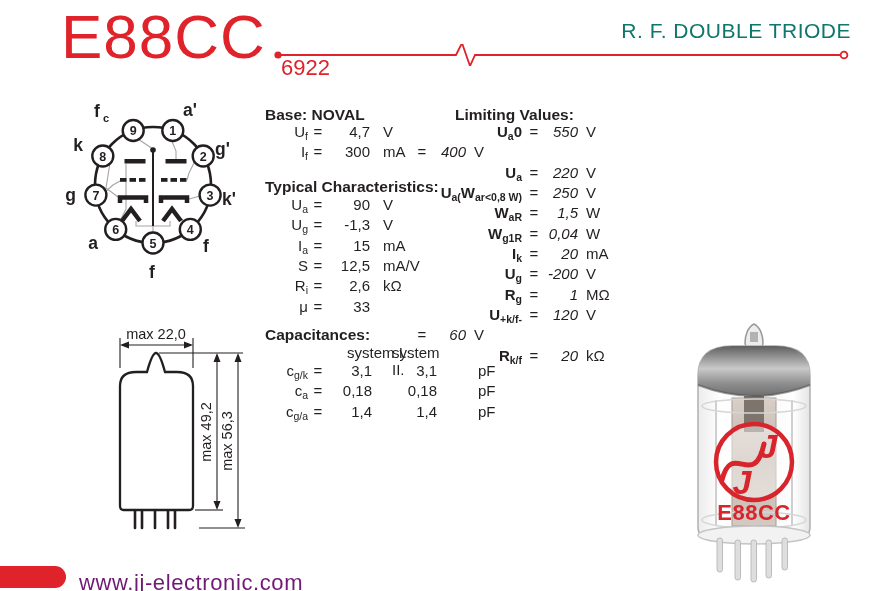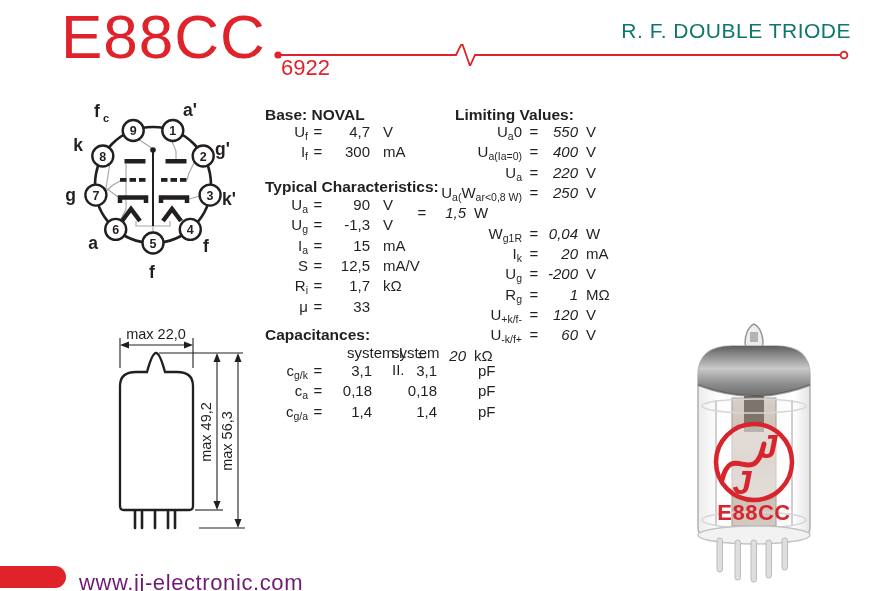--- a/index.html
+++ b/index.html
@@ -26,21 +26,21 @@
   .headerline { position:absolute; left:274px; top:44px; }
   
   .heading { position:absolute; font-size:15.5px; font-weight:bold; }
   .rows { position:absolute; }
   .trow { display:flex; align-items:baseline; height:20.35px; font-size:15px; white-space:pre; }
   .sym  { text-align:right; }
   .mid .sym { width:43px; }
   .mid .eq  { width:20px; text-align:center; }
   .mid .val { width:42px; text-align:right; }
   .mid .unit{ margin-left:13px; text-align:left; }
-  .lim .sym { width:112px; }
+  .lim .sym { width:112px;font-weight:bold; }
   .lim .eq  { width:24px; text-align:center; }
   .lim .val { width:32px; text-align:right;font-style:italic; }
   .lim .unit{ margin-left:8px; text-align:left; }
   .cap .sym { width:43px; }
   .cap .eq  { width:20px; text-align:center; }
   .cap .v1  { width:44px; text-align:right; }
   .cap .v2  { width:65px; text-align:right; }
   .cap .unit{ margin-left:41px; text-align:left; }
   .sb { font-size:10.5px; vertical-align:-3px; }
   .syshead { position:absolute; font-size:15px; }
@@ -210,21 +210,21 @@
     <div class="trow">
       <span class="sym"><span>I</span><span class="sb">a</span></span>
       <span class="eq">=</span><span class="val">15</span><span class="unit">mA</span>
     </div>
     <div class="trow">
       <span class="sym"><span>S</span><span class="sb"></span></span>
       <span class="eq">=</span><span class="val">12,5</span><span class="unit">mA/V</span>
     </div>
     <div class="trow">
       <span class="sym"><span>R</span><span class="sb">i</span></span>
-      <span class="eq">=</span><span class="val">1,7</span><span class="unit">kΩ</span>
+      <span class="eq">=</span><span class="val">2,6</span><span class="unit">kΩ</span>
     </div>
     <div class="trow">
       <span class="sym"><span>μ</span><span class="sb"></span></span>
       <span class="eq">=</span><span class="val">33</span><span class="unit"></span>
     </div>
   </div>
 
   <div class="heading" style="left:265px; top:326px;">Capacitances:</div>
   <div class="syshead" style="left:346px; top:344px; width:62px; text-align:center;">system I.</div>
   <div class="syshead" style="left:392px; top:344px; width:62px; text-align:left;">system II.</div>
@@ -243,32 +243,32 @@
     </div>
   </div>
 
   <div class="heading" style="left:455px; top:106px;">Limiting Values:</div>
   <div class="rows lim" style="left:410px; top:123px;">
     <div class="trow">
       <span class="sym"><span>U</span><span class="sb">a</span><span>0</span><span class="sb"></span></span>
       <span class="eq">=</span><span class="val">550</span><span class="unit">V</span>
     </div>
     <div class="trow">
-      <span class="sym"><span>U</span><span class="sb">a(Ia=0)</span><span></span><span class="sb"></span></span>
       <span class="eq">=</span><span class="val">400</span><span class="unit">V</span>
     </div>
     <div class="trow">
       <span class="sym"><span>U</span><span class="sb">a</span><span></span><span class="sb"></span></span>
       <span class="eq">=</span><span class="val">220</span><span class="unit">V</span>
     </div>
     <div class="trow">
       <span class="sym"><span>U</span><span class="sb">a(</span><span>W</span><span class="sb">ar&lt;0,8 W)</span></span>
       <span class="eq">=</span><span class="val">250</span><span class="unit">V</span>
     </div>
     <div class="trow">
+      <span class="sym"><span>W</span><span class="sb">aR</span><span></span><span class="sb"></span></span>
       <span class="eq">=</span><span class="val">1,5</span><span class="unit">W</span>
     </div>
     <div class="trow">
       <span class="sym"><span>W</span><span class="sb">g1R</span><span></span><span class="sb"></span></span>
       <span class="eq">=</span><span class="val">0,04</span><span class="unit">W</span>
     </div>
     <div class="trow">
       <span class="sym"><span>I</span><span class="sb">k</span><span></span><span class="sb"></span></span>
       <span class="eq">=</span><span class="val">20</span><span class="unit">mA</span>
     </div>
@@ -278,24 +278,24 @@
     </div>
     <div class="trow">
       <span class="sym"><span>R</span><span class="sb">g</span><span></span><span class="sb"></span></span>
       <span class="eq">=</span><span class="val">1</span><span class="unit">MΩ</span>
     </div>
     <div class="trow">
       <span class="sym"><span>U</span><span class="sb">+k/f-</span><span></span><span class="sb"></span></span>
       <span class="eq">=</span><span class="val">120</span><span class="unit">V</span>
     </div>
     <div class="trow">
-      <span class="sym"><span>U</span><span class="sb">-k/f+</span><span></span><span class="sb"></span></span>
       <span class="eq">=</span><span class="val">60</span><span class="unit">V</span>
     </div>
     <div class="trow">
+      <span class="sym"><span>R</span><span class="sb">k/f</span><span></span><span class="sb"></span></span>
       <span class="eq">=</span><span class="val">20</span><span class="unit">kΩ</span>
     </div>
   </div>
 
   <svg class="tubephoto" width="134" height="266" viewBox="0 0 134 266">
     <defs>
       <linearGradient id="chrome" x1="0" y1="0" x2="0" y2="1">
         <stop offset="0" stop-color="#5f5f5f"></stop>
           <stop offset="0.45" stop-color="#c9c9c9"></stop>
           <stop offset="0.75" stop-color="#8e8e8e"></stop>

